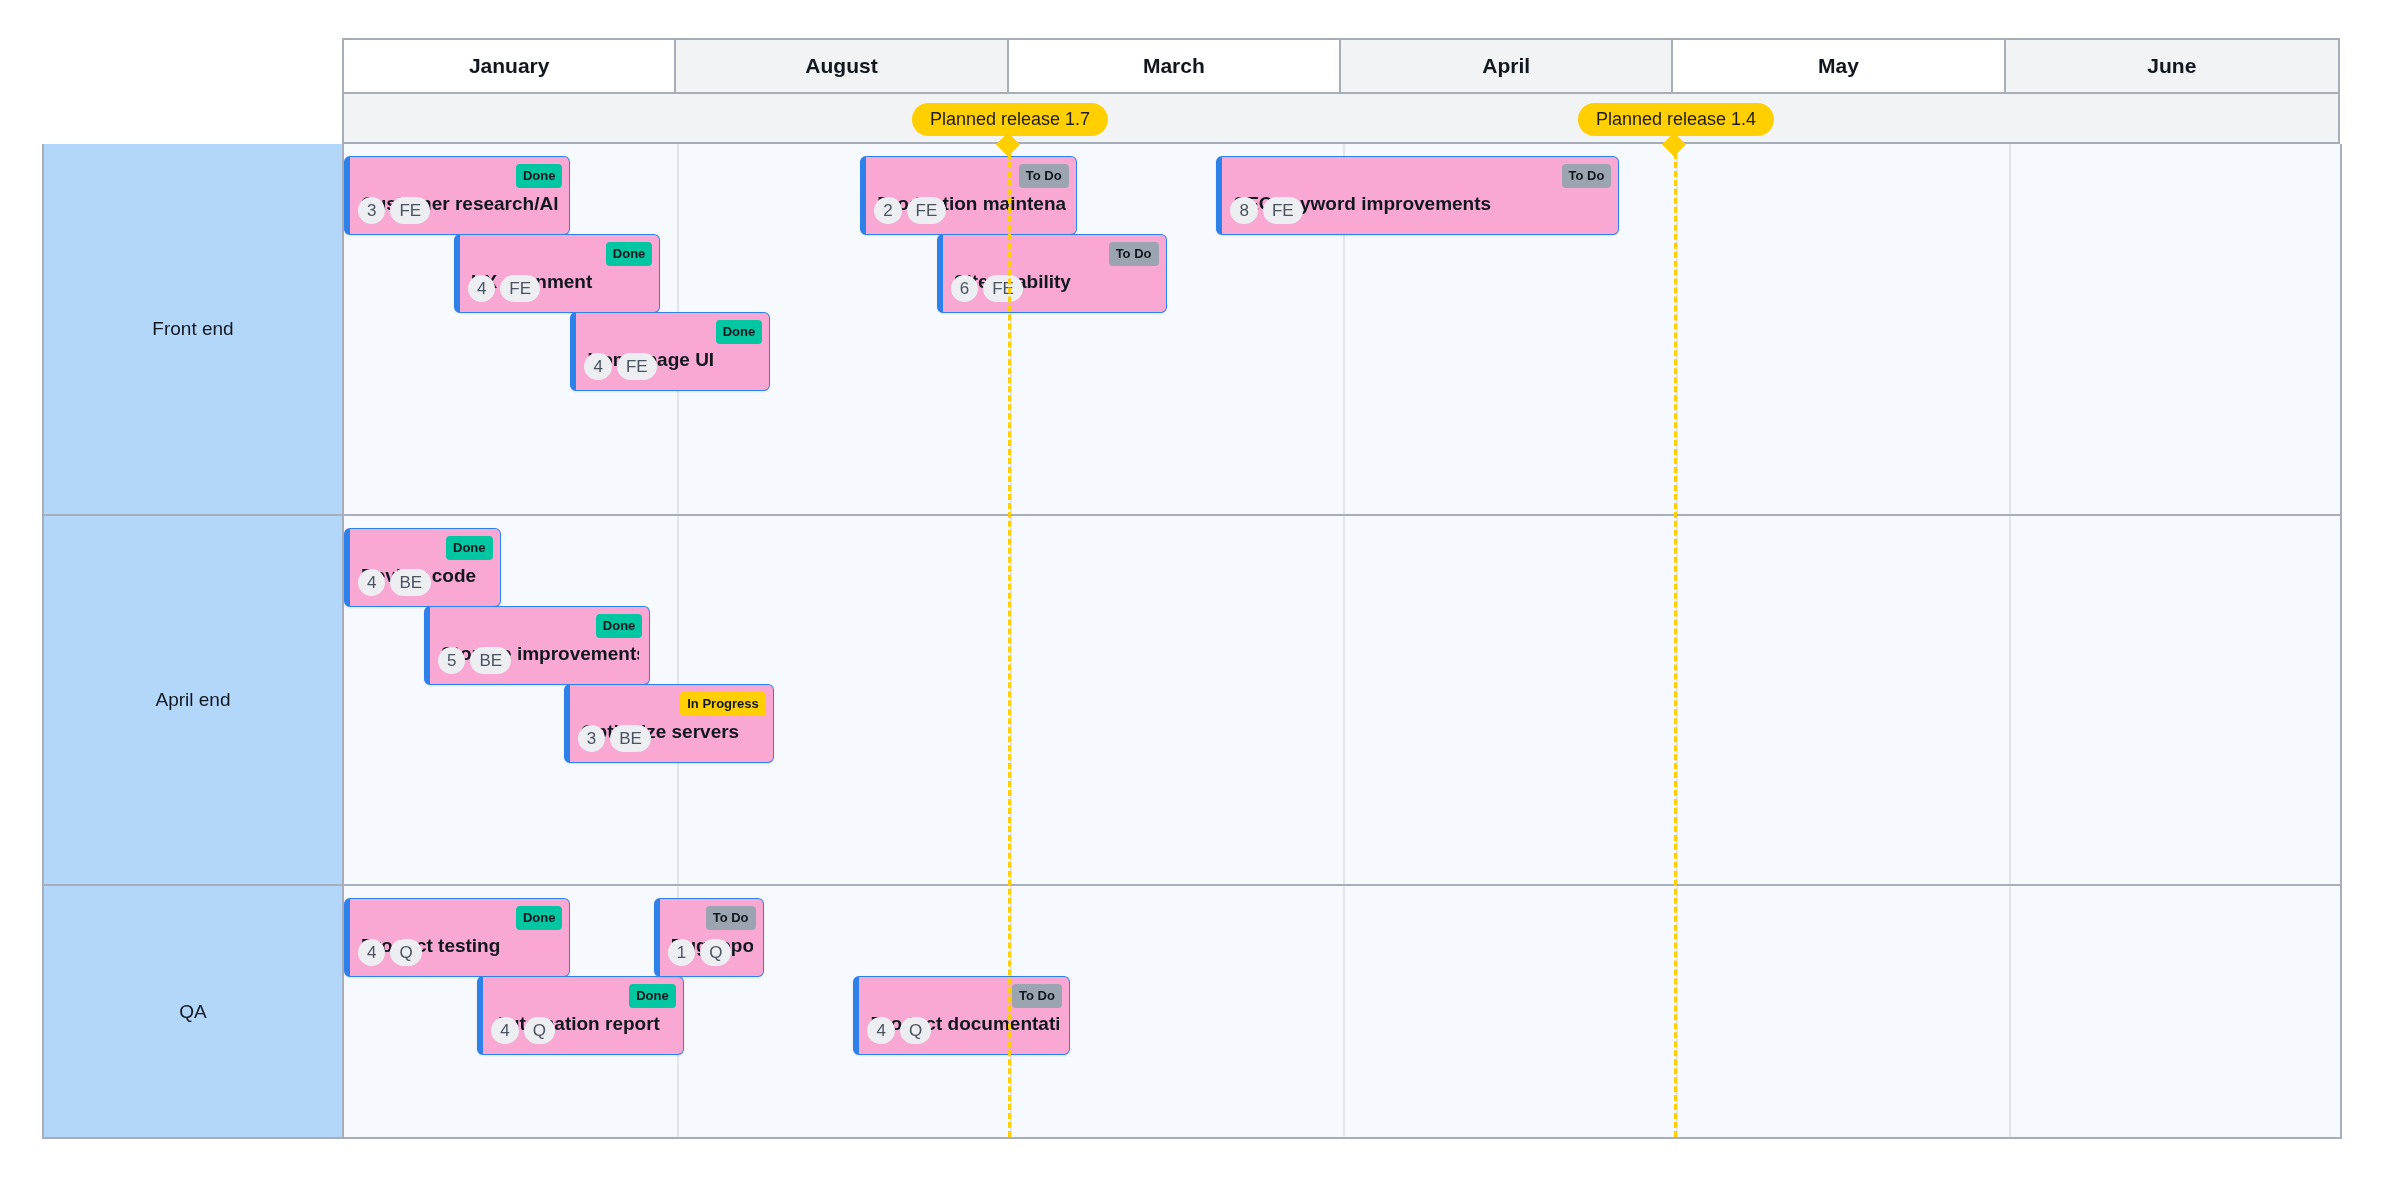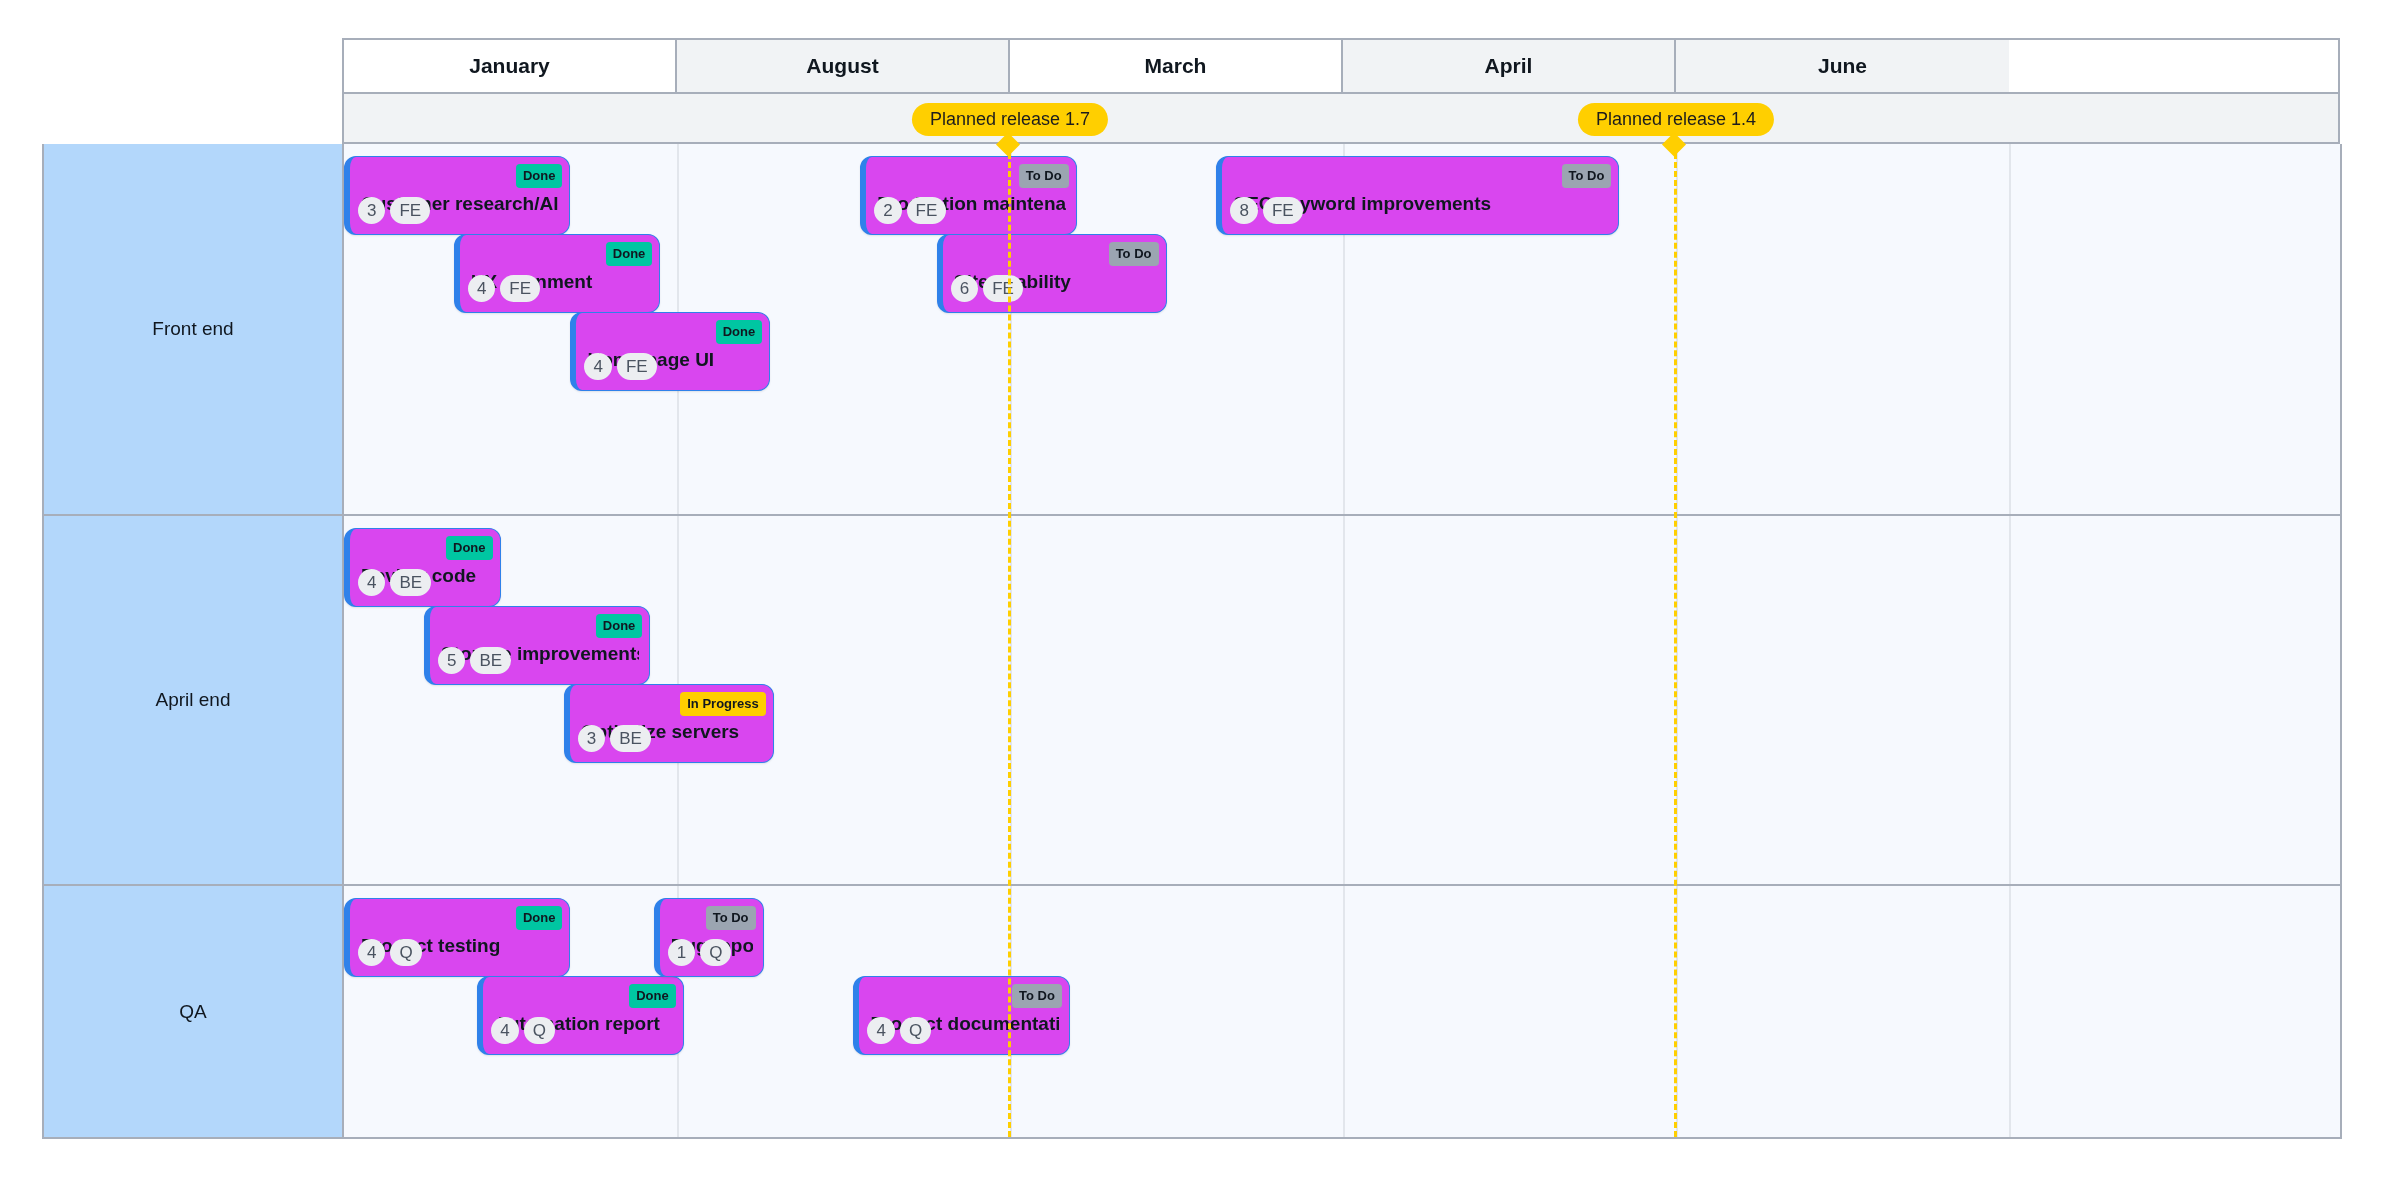--- a/index.html
+++ b/index.html
@@ -110,24 +110,24 @@
   .col-divider {
     position: absolute;
     top: 0; bottom: 0;
     width: 0;
     border-left: 2px solid #e2e6ec;
   }
 
   
   .task-card {
     position: absolute;
-    background: #d946ef;
+    background: #f9a8d4;
     border: 1px solid #2f81ea;
     border-left: 6px solid #2f81ea;
-    border-radius: 12px;
+    border-radius: 6px;
     box-shadow: 0 1px 2px rgba(16,23,31,0.10);
     z-index: 4;
     padding-left: 47px;
   }
   .task-status {
     position: absolute;
     right: 7px; top: 7px;
     font-size: 13px;
     font-weight: bold;
     line-height: 1;
@@ -174,20 +174,21 @@
 </head>
 <body>
 
 <div id="roadmap">
 
   <div class="header-strip" id="header-strip" style="width: 1998px;">
       <div class="month-cell" style="width: 333px;">January</div>
       <div class="month-cell shade" style="width: 333px;">August</div>
       <div class="month-cell" style="width: 333px;">March</div>
       <div class="month-cell shade" style="width: 333px;">April</div>
+      <div class="month-cell" style="width: 333px;">May</div>
       <div class="month-cell shade" style="width: 333px;">June</div>
     </div>
 
   <div class="release-lane" id="release-lane" style="width: 1998px;">
       <div class="release-pill" style="left: 666px;">Planned release 1.7</div>
       <div class="release-pill" style="left: 1332px;">Planned release 1.4</div>
     </div>
 
   <div class="grid-body" id="grid-body">
       <div class="swim-row" style="height: 372px;">

